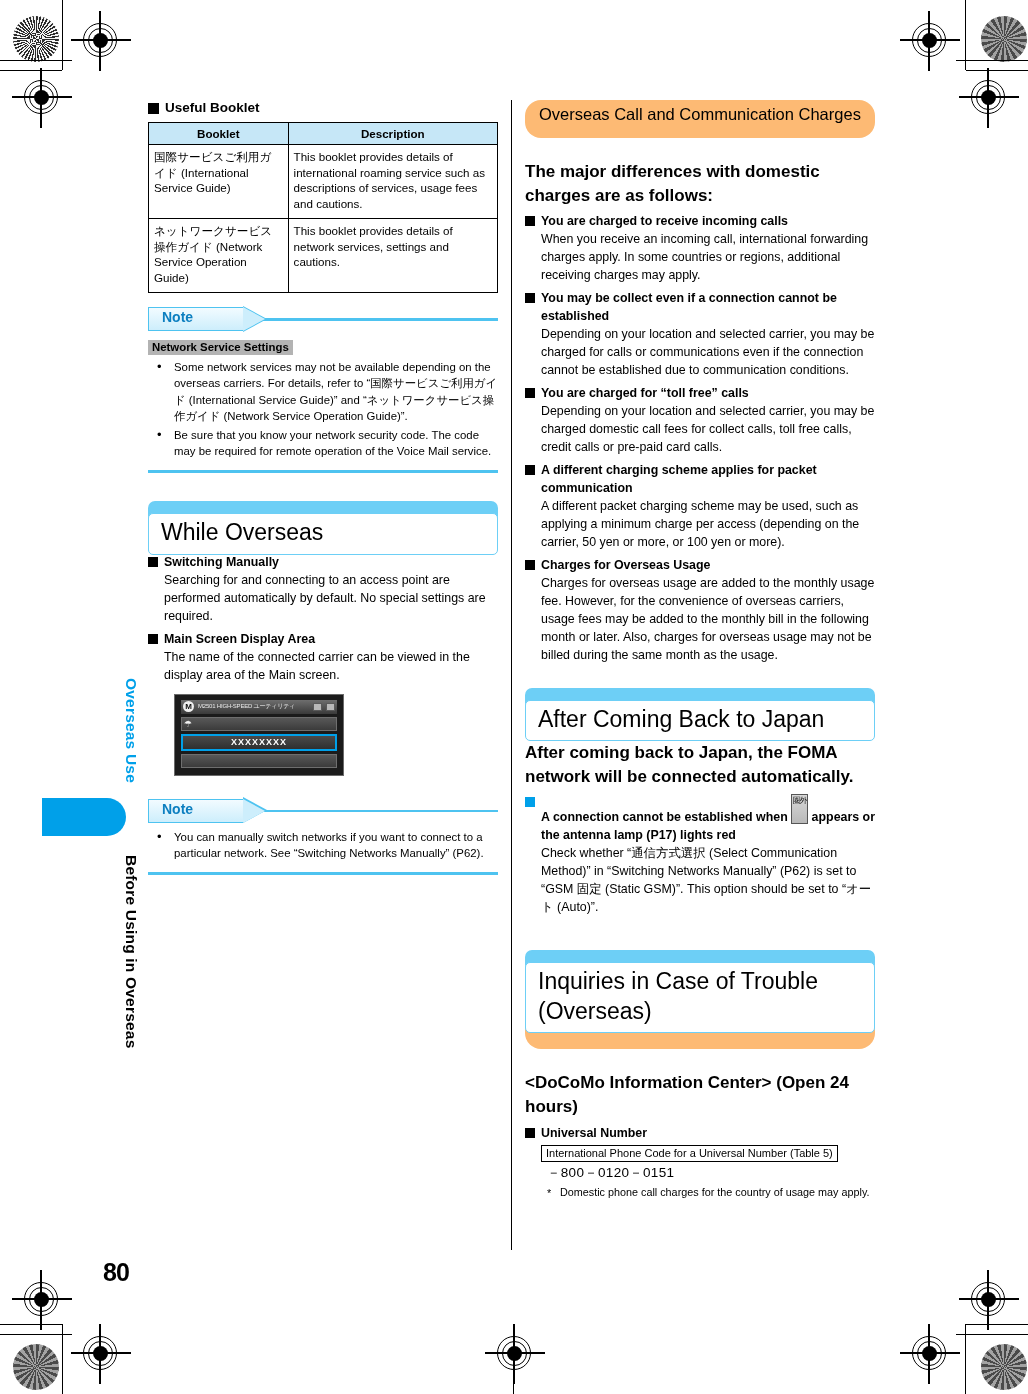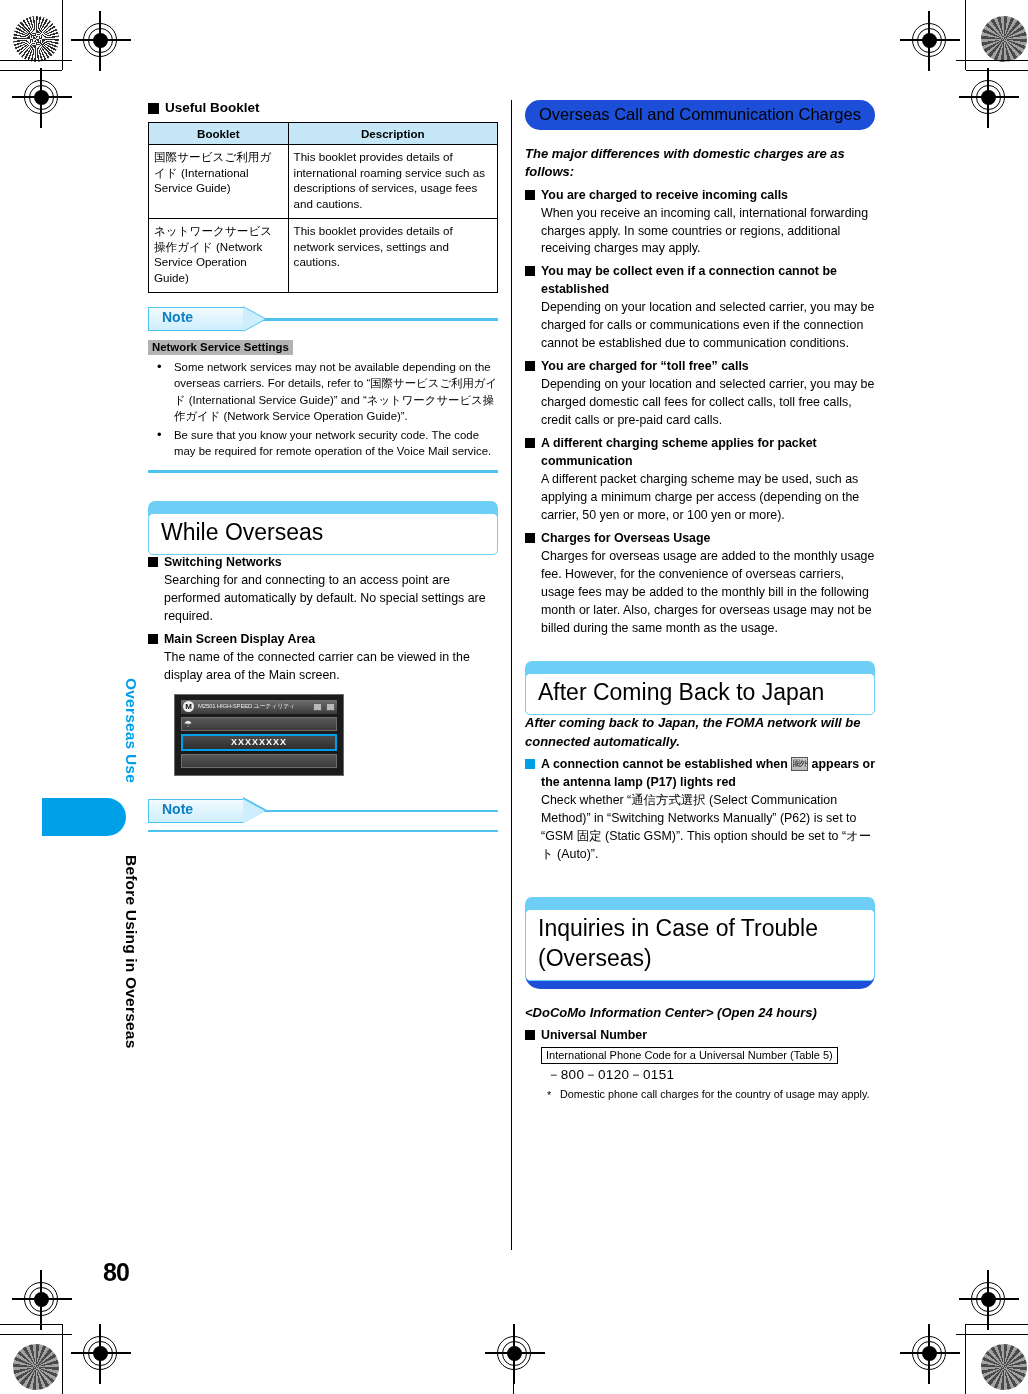--- a/index.html
+++ b/index.html
@@ -77,65 +77,64 @@
   .col { position:absolute; top:100px; }
   .col-left  { left:148px;  width:350px; }
   .col-right { left:525px; width:350px; }
   .divider {
     position:absolute; left:511px; top:100px;
     width:1px; height:1150px; background:#000;
   }
 
   
   .h2-pill {
-    background:#1d4ed8;
+    background:#fdba74;
     border-radius:16px;
-    padding:4px 14px 5px;
+    padding:4px 14px 13px;
     font-size:16.5px;
     color:#000;
-    margin:0 0 15px;
+    margin:0 0 22px;
     line-height:1.25;
   }
   .h1-box { position:relative; margin:0 0 9px; }
   .h1-box .bar {
     height:20px; background:#6dcff6; border-radius:7px 7px 0 0;
   }
   .h1-box .inner {
     position:absolute; left:0; right:0; top:12px;
     background:#fff;
     border:1.5px solid #6dcff6;
     border-radius:5px;
     padding:4px 12px 6px;
     font-size:23px;
     line-height:1.3;
   }
   .h1-box .spacer { height:24px; }
 
   
   .lead {
-    font-size:13px; font-weight:bold; line-height:1.42;
+    font-size:17px; font-weight:bold; line-height:1.42;
     margin:0 0 5px;
-    font-style:italic;
   }
   .sqitem { margin:0 0 5px; }
   .sqtitle {
     font-size:12.4px; font-weight:bold; line-height:1.45;
     position:relative; padding-left:16px;
   }
   .sqtitle::before {
     content:""; position:absolute; left:0; top:3px;
     width:10px; height:10px; background:#000;
   }
   .sqtitle.cyan::before { background:#00a0e9; }
   .sqbody {
     font-size:12.4px; line-height:1.45; padding-left:16px;
   }
   .inline-icon {
     display:inline-block; vertical-align:-3px;
-    width:17px; height:14px;
+    width:17px; height:30px;
     background:linear-gradient(#d8d8d8,#b9b9b9);
     border:1px solid #555;
     font-size:8px; line-height:12px; text-align:center;
     overflow:hidden; color:#111; font-weight:normal;
     letter-spacing:-1px;
   }
 
   
   .sq-head {
     font-size:13.5px; font-weight:bold; position:relative;
@@ -410,21 +409,21 @@
 
     <div class="spacer-lg"></div>
 
     <div class="h1-box">
       <div class="bar"></div>
       <div class="inner">While Overseas</div>
       <div class="spacer"></div>
     </div>
 
     <div class="sqitem">
-      <div class="sqtitle">Switching Networks</div>
+      <div class="sqtitle">Switching Manually</div>
       <div class="sqbody">Searching for and connecting to an access point are performed automatically by default. No special settings are required.</div>
     </div>
     <div class="sqitem">
       <div class="sqtitle">Main Screen Display Area</div>
       <div class="sqbody">The name of the connected carrier can be viewed in the display area of the Main screen.</div>
     </div>
 
     <div class="figure">
       <div class="shot">
         <div class="titlebar">
@@ -446,20 +445,25 @@
     <div class="spacer-sm"></div>
 
     <div class="note-wrap">
       <div class="note-line"></div>
       <div class="note-tag">
         <div class="arrow-o"></div>
         <div class="body"></div>
         <div class="arrow"></div>
         <div class="label">Note</div>
       </div>
+      <div class="note-body">
+        <ul class="bul">
+          <li>You can manually switch networks if you want to connect to a particular network. See “Switching Networks Manually” (P62).</li>
+        </ul>
+      </div>
       <div class="note-foot"></div>
     </div>
 
   </div>
 
   <div class="col col-right">
 
     <div class="h2-pill">Overseas Call and Communication Charges</div>
     <div class="lead">The major differences with domestic charges are as follows:</div>
 

